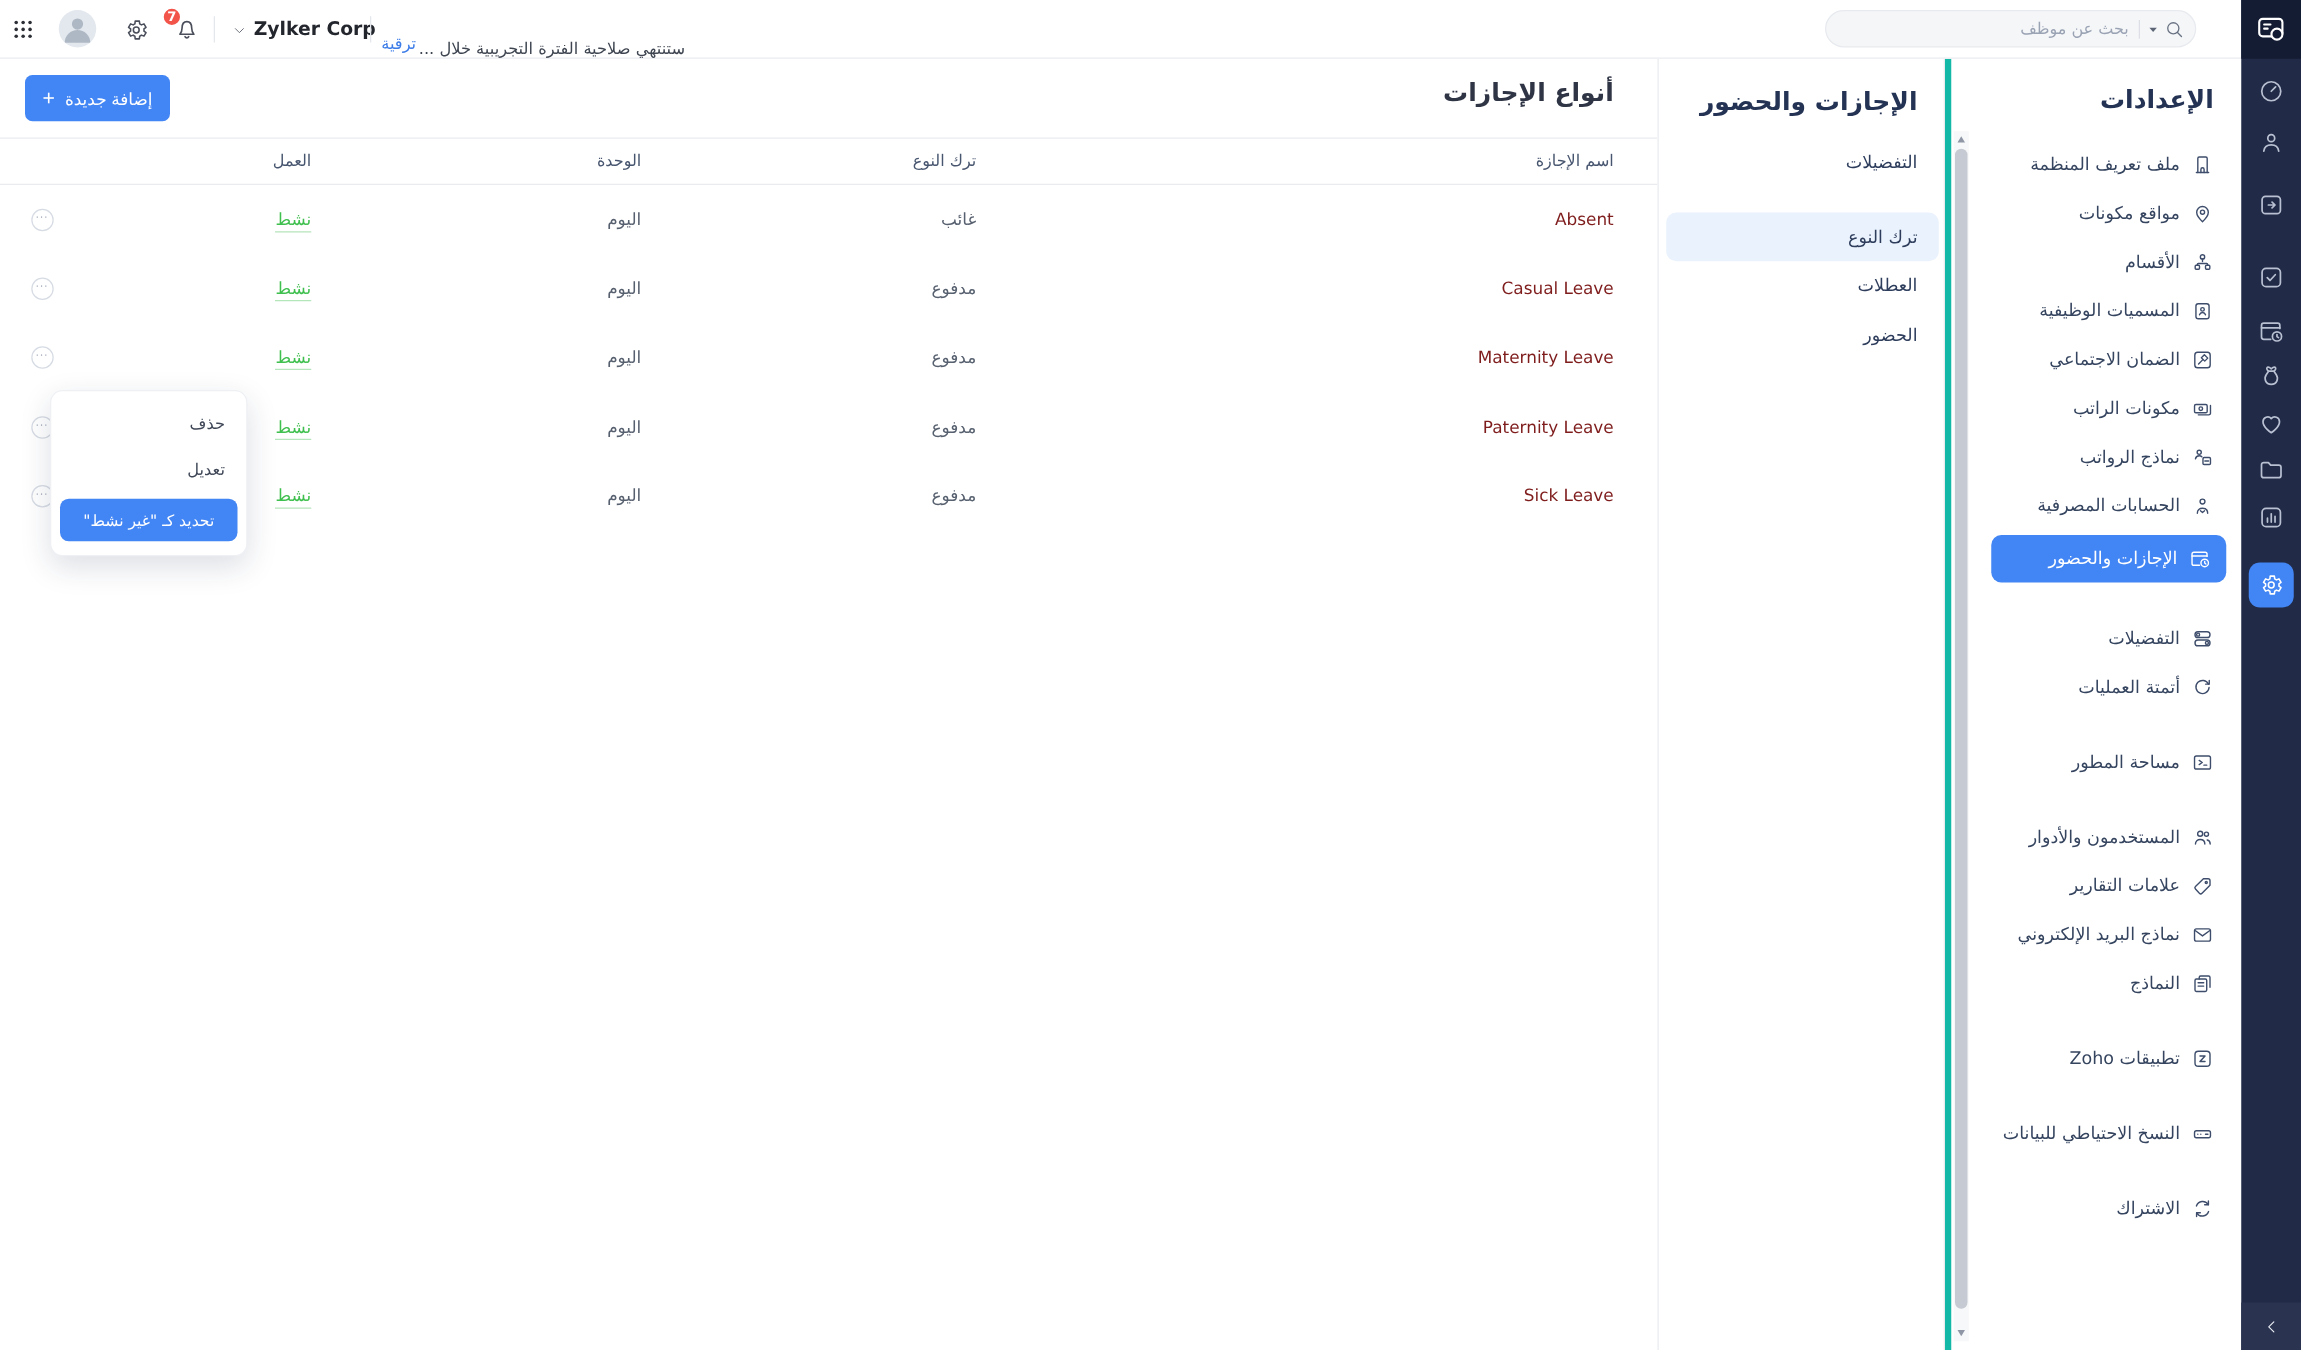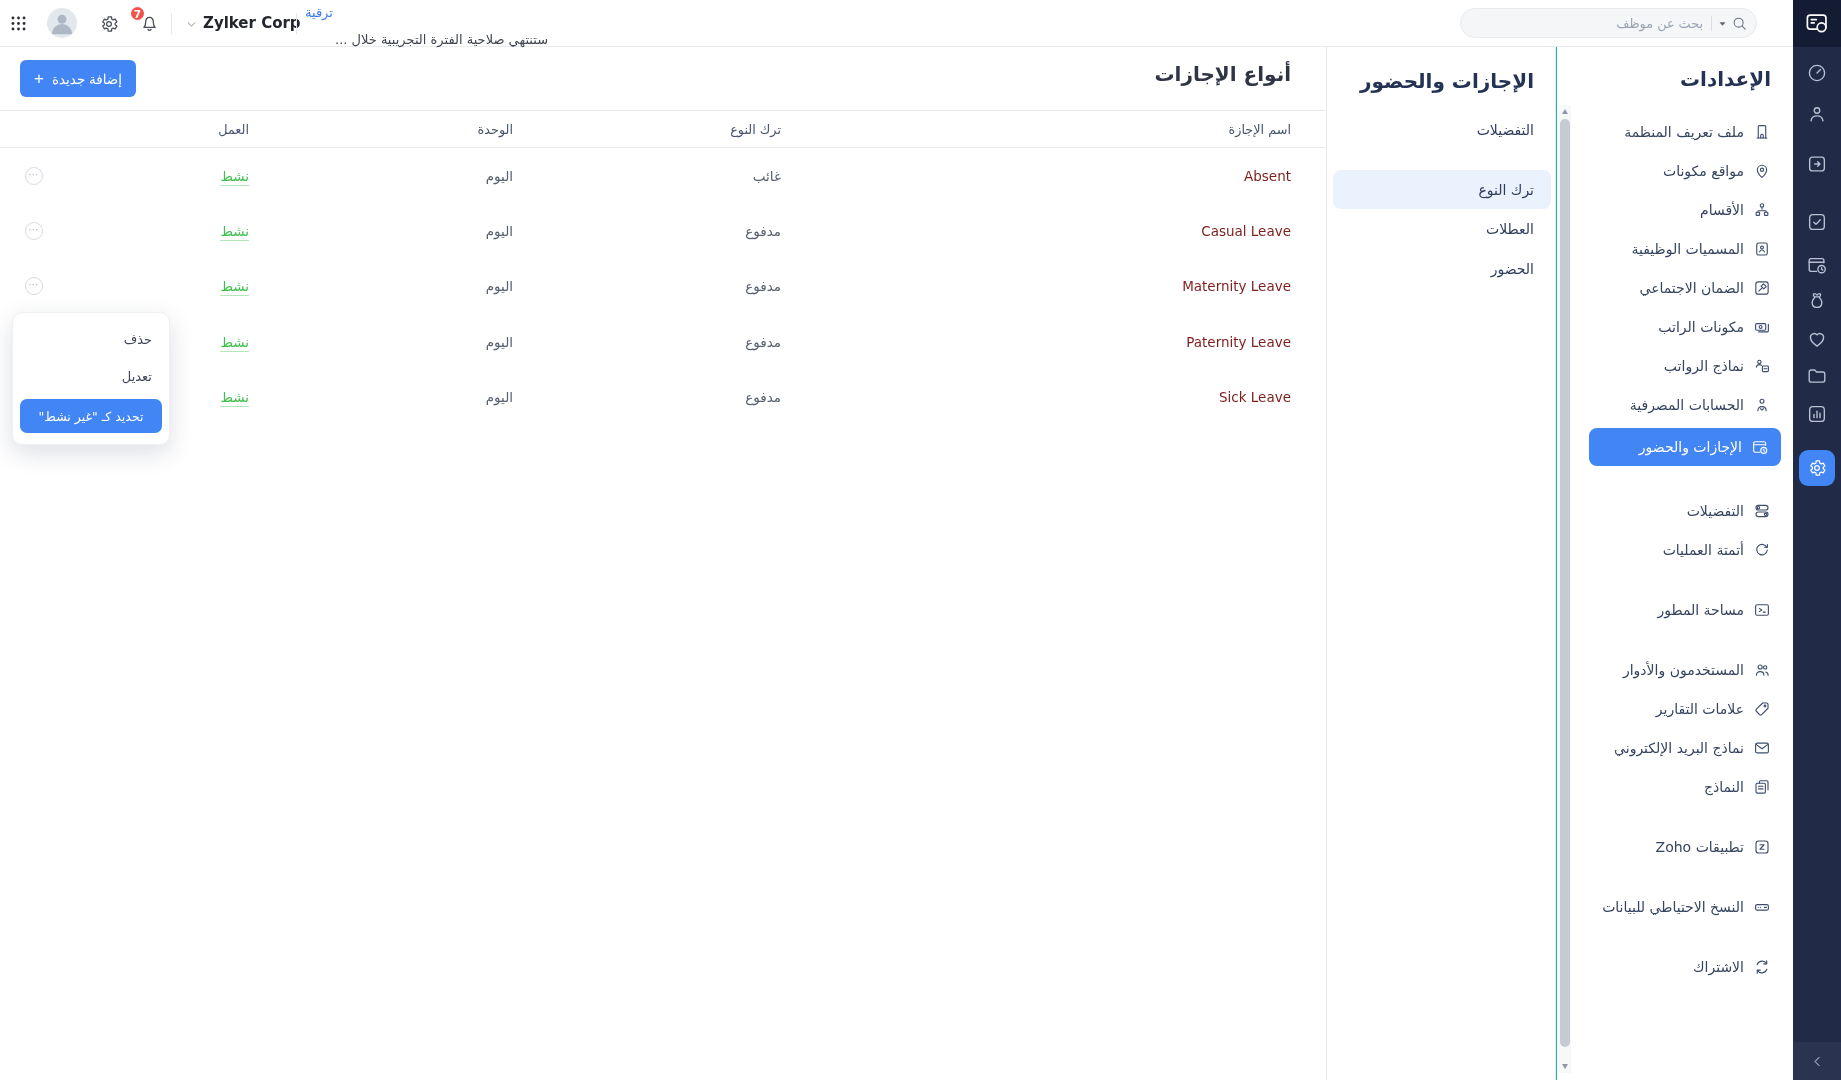--- a/index.html
+++ b/index.html
@@ -19,21 +19,21 @@
   .avatar { left:47px; top:8px; width:30px; height:30px; border-radius:50%; background:#e3e8ee;
             overflow:hidden; display:flex; align-items:flex-end; justify-content:center; }
   .tb-gear { left:99px; top:14px; width:20px; height:20px; color:#4a4e5a; }
   .tb-bell { left:139px; top:13px; width:21px; height:21px; color:#4a4e5a; }
   .tb-badge { left:129px; top:5px; min-width:17px; height:17px; background:#f2544a; border-radius:9px;
               color:#fff; font-size:10.5px; font-weight:700; display:flex; align-items:center;
               justify-content:center; border:2px solid #fff; z-index:2; }
   .tb-div { top:13px; width:1px; height:21px; background:#e4e7ec; }
   .org-caret { left:186px; top:19px; width:11px; height:11px; color:#555b66; }
   .org-name { left:203px; top:14px; font-size:15px; font-weight:600; color:#24262e; cursor:pointer; }
-  .upgrade { left:305px; top:5px; font-size:13px; color:#3d7de8; cursor:pointer; }
+  .upgrade { left:305px; top:28px; font-size:13px; color:#3d7de8; cursor:pointer; }
   .trial { left:335px; top:32px; font-size:13px; color:#3e4550; direction:rtl; }
   .search { left:1460px; top:8px; width:297px; height:30px; background:#f5f6f8;
             border:1px solid #e7eaee; border-radius:15px; }
   .search-ph { position:absolute; right:53px; top:7px; font-size:12.8px; color:#9aa3b4; }
   .search-sep { position:absolute; right:44px; top:7px; width:1px; height:15px; background:#dcdfe5; }
   .search-caret { position:absolute; right:27px; top:8px; width:13px; height:13px; color:#5c6575; }
   .search-mag { position:absolute; right:8px; top:6px; width:17px; height:17px; color:#6a7383; }
 
   
   .main { position:absolute; left:0; top:47px; width:1326px; height:1033px; background:#fff; }
@@ -47,41 +47,41 @@
                   padding-right:35px; align-items:center; }
   .thead { height:38px; border-top:1px solid #e9ebef; border-bottom:1px solid #e9ebef;
            font-size:12.8px; color:#47556f; }
   .trow { height:55.4px; font-size:13.5px; color:#57606f; }
   .cell-name a { color:#7f1d1d; text-decoration:none; cursor:pointer; }
   .status-pill { color:#3fbf4e; border-bottom:1px solid #b5e5bb; padding-bottom:1px; cursor:pointer; }
   .cell-actions { display:flex; justify-content:center; }
   .ellipsis-btn { width:18px; height:18px; border:1px solid #d7dce4; border-radius:50%;
                   background:#fff; color:#a3abba; font-size:9px; letter-spacing:.5px; line-height:15px;
                   text-align:center; cursor:pointer; }
-  .context-menu { position:absolute; left:12px; top:265px; width:158px; background:#fff;
+  .context-menu { position:absolute; left:40px; top:265px; width:158px; background:#fff;
                   border-radius:10px; border:1px solid #eef0f4; box-shadow:0 8px 24px rgba(25,39,73,.15);
                   padding:8px 0 11px; z-index:10; }
   .menu-item { height:37px; display:flex; align-items:center; padding-right:17px;
                font-size:13px; color:#3f4757; cursor:pointer; }
   .menu-primary { margin:4px 7px 0; height:34px; background:#4285f4; border-radius:7px; color:#fff;
                   font-size:12.5px; display:flex; align-items:center; justify-content:center; cursor:pointer; }
 
   
   .middle { position:absolute; left:1326px; top:47px; width:230px; height:1033px; background:#fff;
             border-left:1px solid #e9ebef; border-right:1px solid #e9ebef; }
   .middle-title { position:absolute; top:22px; right:21px; font-size:20px; color:#243354; font-weight:600; }
   .middle-items { position:absolute; top:63px; left:0; right:0; display:flex; flex-direction:column; }
   .middle-item { height:40px; display:flex; align-items:center; padding-right:21px;
                  font-size:14px; color:#2e3d5c; cursor:pointer; }
   .middle-item.active { height:39px; background:#eaf2fd; border-radius:8px; margin:20px 4px 0 6px;
                         padding-right:17px; }
 
   
   .settings { position:absolute; left:1556px; top:47px; width:237px; height:1033px; background:#fff;
-              border-left:1px solid #14b8a6; }
+              border-left:5px solid #14b8a6; }
   .settings-title { position:absolute; top:20px; right:22px; font-size:20px; color:#243354; font-weight:600; }
   .settings-items { position:absolute; top:65px; right:0; left:14px; display:flex; flex-direction:column; }
   .settings-item { height:39px; display:flex; align-items:center; padding-right:22px; gap:9px;
                    font-size:14px; color:#35445f; cursor:pointer; white-space:nowrap; }
   .settings-item svg { width:18px; height:18px; color:#3e4d6b; flex:none; }
   .settings-item.active { height:38px; background:#4285f4; border-radius:8px; color:#fff;
                           margin:4px 12px 4px 18px; padding-right:12px; }
   .settings-item.active svg { color:#fff; }
   .settings-item.gap { margin-top:21px; }
   .sb { position:absolute; left:2px; top:58px; width:12px; height:968px; background:#f7f8f9; }

